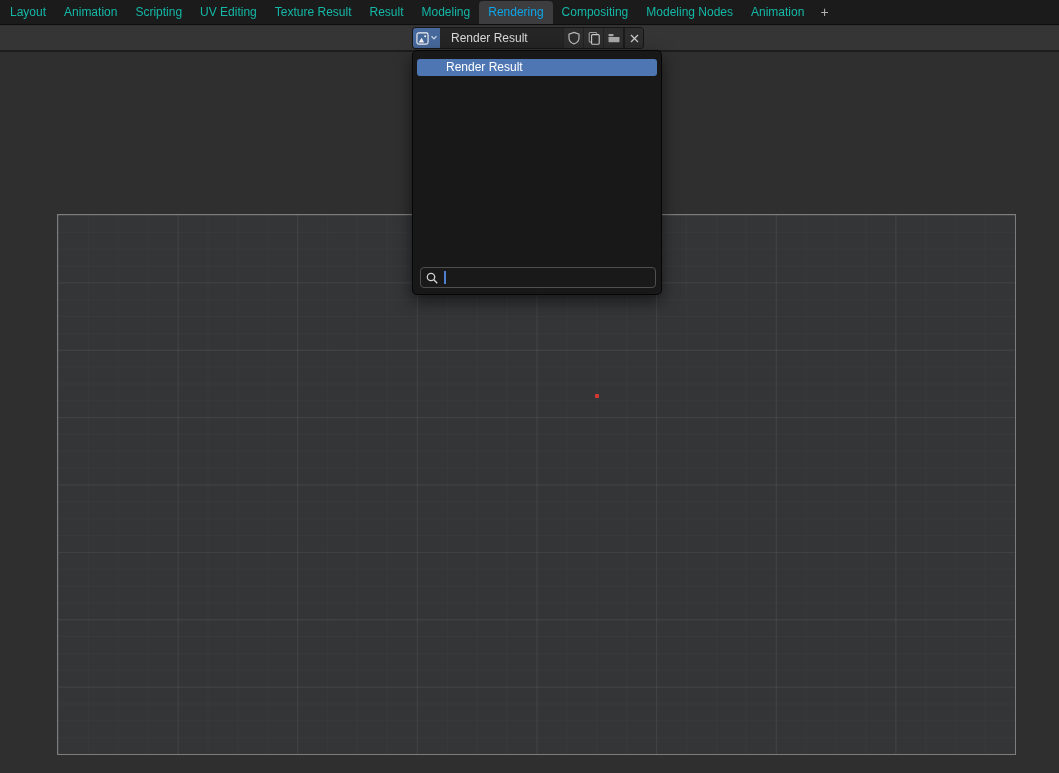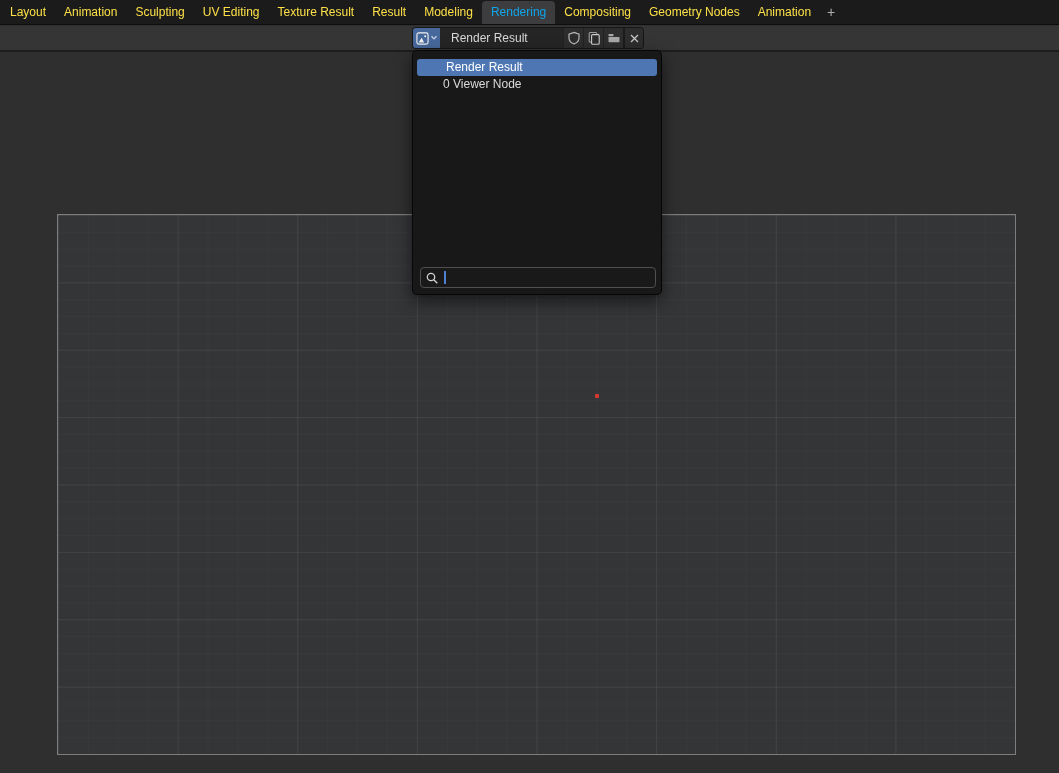--- a/index.html
+++ b/index.html
@@ -9,21 +9,21 @@
     font-family:"Liberation Sans","DejaVu Sans",sans-serif;
     -webkit-user-select:none;user-select:none;
   }
   
   .topbar{
     position:absolute;left:0;top:0;right:0;height:25px;
     background:#1b1b1c;border-bottom:1px solid #0e0e0e;
     display:flex;align-items:flex-end;padding-left:1px;box-sizing:border-box;
   }
   .tab{
-    height:23px;line-height:23px;padding:0 9px;font-size:12px;color:#fde047;
+    height:23px;line-height:23px;padding:0 9px;font-size:12px;color:#14b8a6;
     white-space:nowrap;cursor:pointer;
   }
   .tab.active{background:#3d3d3f;color:#0ea5e9;border-radius:4px 4px 0 0;}
   .tab.plus{font-size:14px;color:#b0b0b0;padding:0 7px;}
   
   .ed-header{
     position:absolute;left:0;top:26px;right:0;height:24px;
     background:#353536;border-bottom:2px solid #1d1d1e;
   }
   
@@ -84,28 +84,28 @@
   svg{display:block;}
 </style>
 </head>
 <body>
 
 <div class="screen">
 
   <div class="topbar">
     <div class="tab">Layout</div>
     <div class="tab">Animation</div>
-    <div class="tab">Sculpting</div>
+    <div class="tab">Scripting</div>
     <div class="tab">UV Editing</div>
     <div class="tab">Texture Result</div>
     <div class="tab">Result</div>
     <div class="tab">Modeling</div>
     <div class="tab active">Rendering</div>
     <div class="tab">Compositing</div>
-    <div class="tab">Geometry Nodes</div>
+    <div class="tab">Modeling Nodes</div>
     <div class="tab">Animation</div>
     <div class="tab plus">+</div>
   </div>
 
   <div class="ed-header"></div>
 
   <div class="viewport">
     <div class="grid" style="left:57px;top:162px;"></div>
     <div class="dot" style="left:595px;top:342px;"></div>
   </div>
@@ -154,21 +154,20 @@
       <span>
         <svg width="11" height="11" viewBox="0 0 12 12">
           <path d="M2.2 2.2 L9.8 9.8 M9.8 2.2 L2.2 9.8" stroke="#c6c6c6" stroke-width="1.4"></path>
         </svg>
       </span>
     </div>
   </div>
 
   <div class="popover">
     <div class="pop-item first selected">Render Result</div>
-    <div class="pop-item">0 Viewer Node</div>
     <div class="search-box">
       <span>
         <svg width="14" height="14" viewBox="0 0 14 14">
           <circle cx="6" cy="6" r="3.7" stroke="#d2d2d2" stroke-width="1.3" fill="none"></circle>
           <line x1="8.8" y1="8.8" x2="12.3" y2="12.3" stroke="#d2d2d2" stroke-width="1.3"></line>
         </svg>
       </span>
       <div class="caret"></div>
     </div>
   </div>

